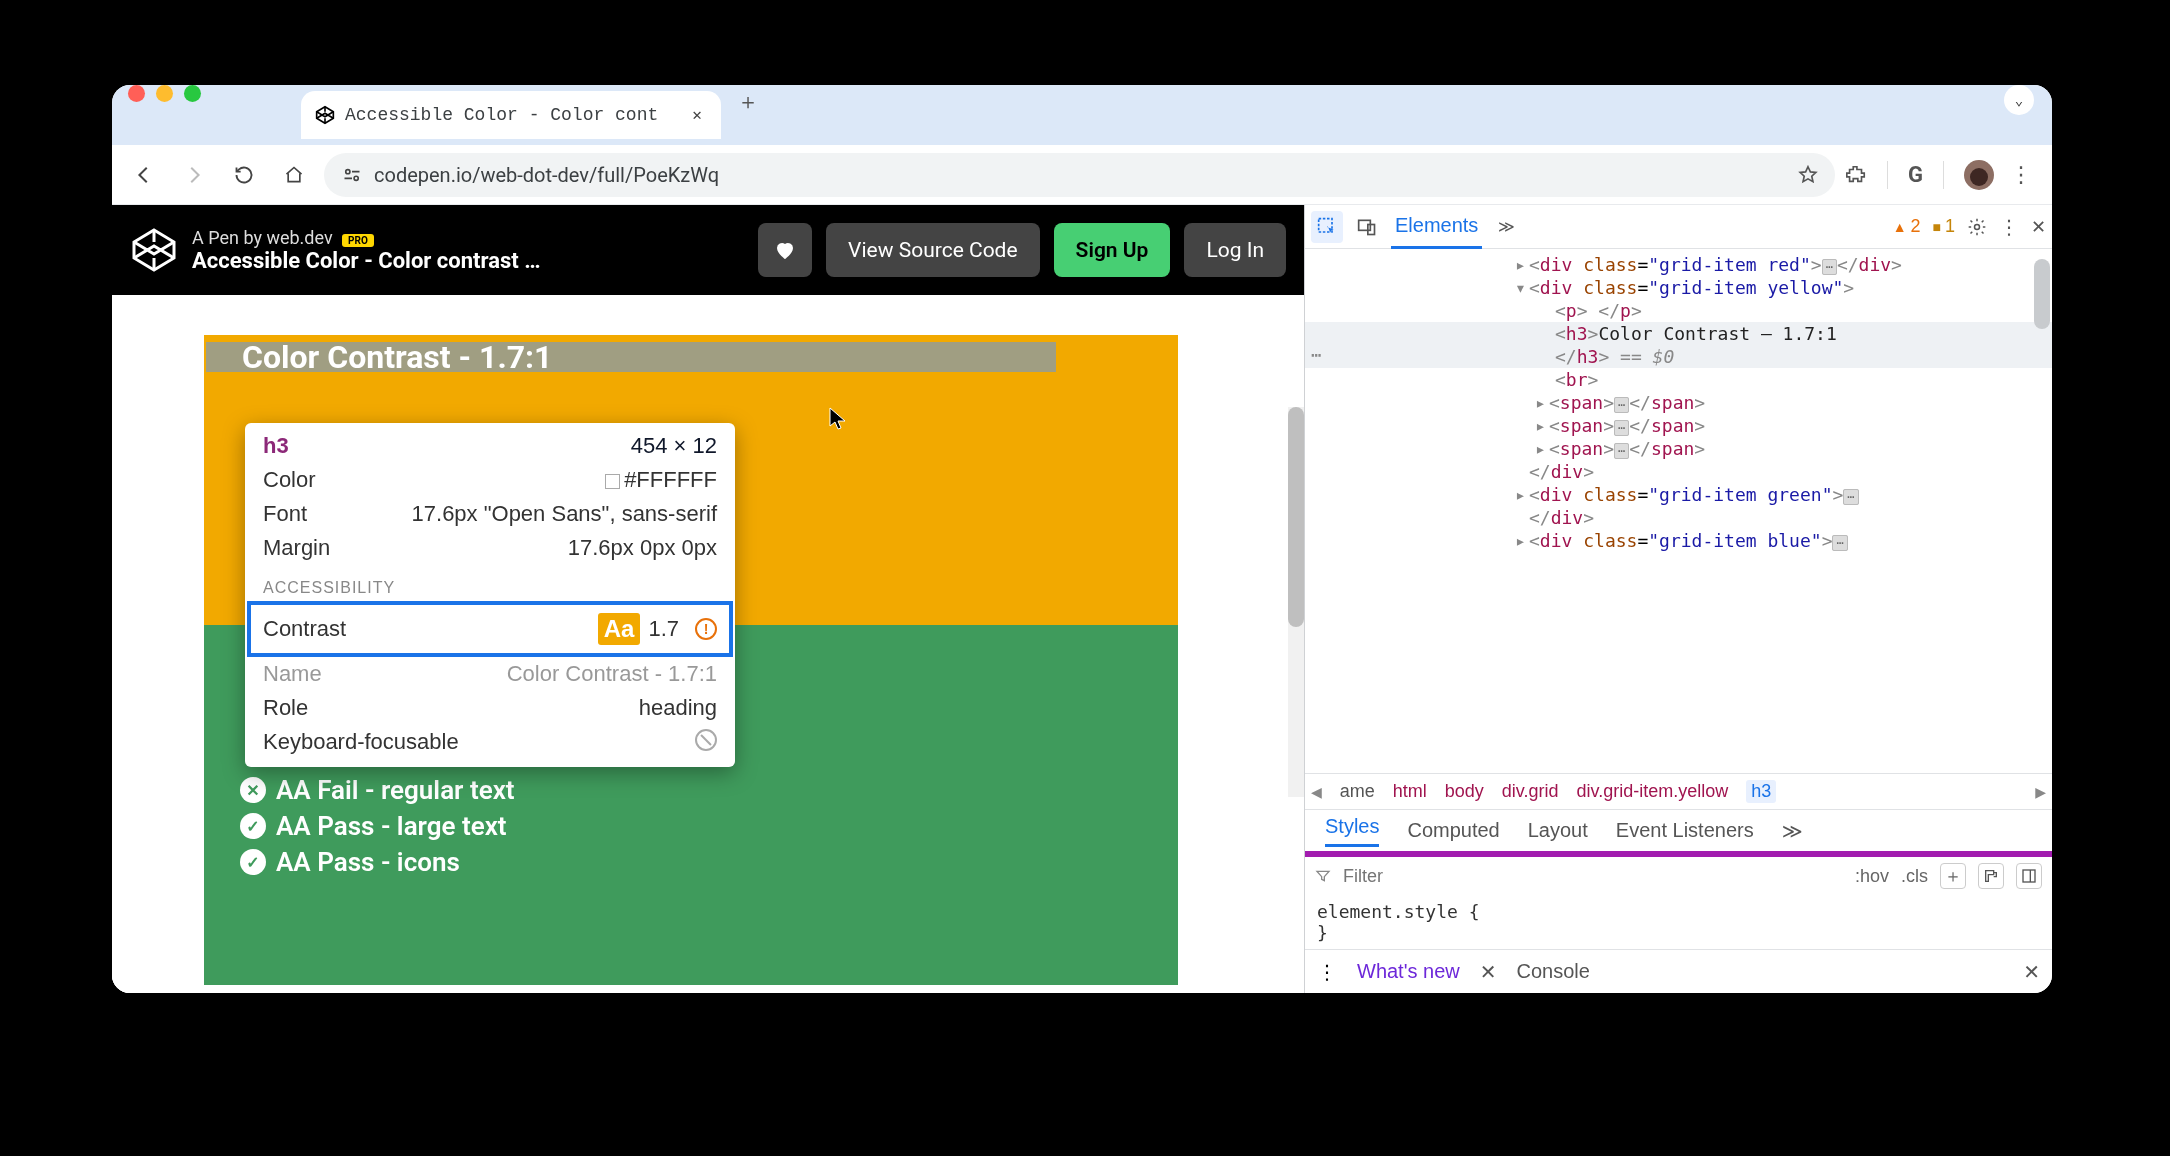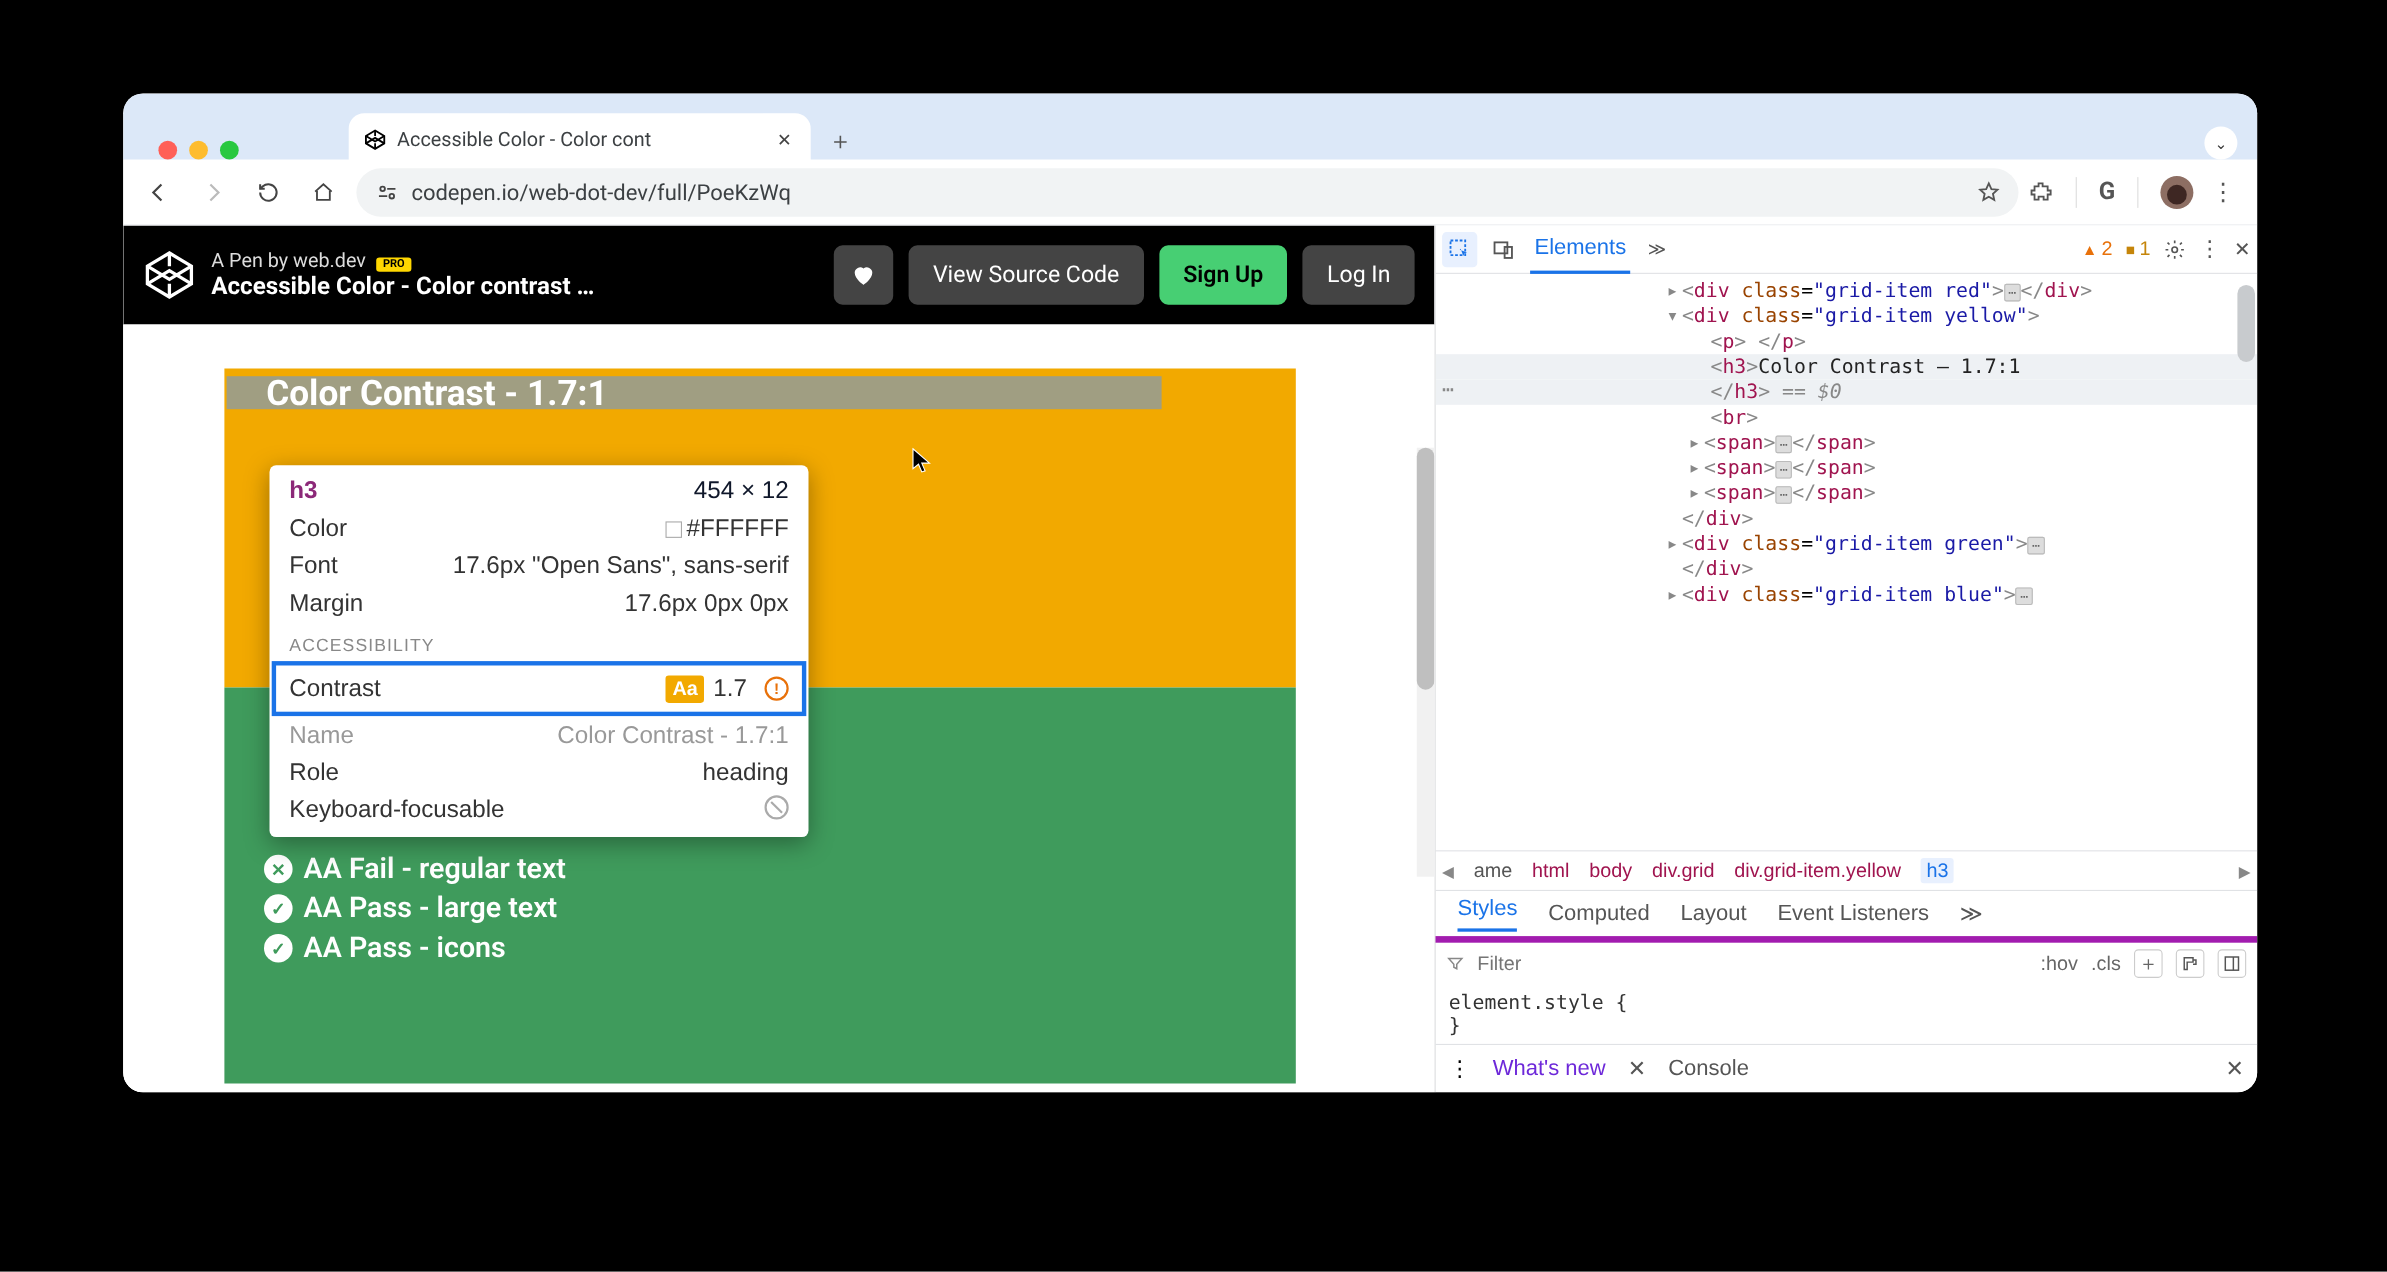--- a/index.html
+++ b/index.html
@@ -19,23 +19,24 @@
   background: #fff;
   border-radius: 18px;
   overflow: hidden;
   box-shadow: 0 10px 40px rgba(0,0,0,0.5);
 }
 
 .tab-strip {
   height: 60px;
   background: #dce8f8;
   display: flex;
-  align-items: flex-end;
-  padding: 0 26px;
+  align-items: flex-start;
+  padding: 0 10px;
   position: relative;
+  font-family: Liberation Mono, monospace;
 }
 .traffic-lights { display: flex; gap: 11px; margin-left: 6px; margin-right: 100px; }
 .tl { width: 17px; height: 17px; border-radius: 50%; }
 .tl.red { background:#ff5f57; } .tl.yellow { background:#febc2e;} .tl.green { background:#28c840; }
 .tab {
   background:#fff; height: 48px; border-radius: 14px 14px 0 0;
   display:flex; align-items:center; padding:0 14px; gap:10px; width:420px;
   position: relative; top: 6px;
 }
 .tab-favicon { width:20px; height:20px; display:flex; align-items:center; justify-content:center; }
@@ -107,21 +108,21 @@
   overflow:hidden;
 }
 .insp-row { display:flex; justify-content:space-between; padding:4px 18px;}
 .insp .tag { color:#8c2878; font-weight:700;}
 .insp .dim { color:#0f172a;}
 .insp-section { font-size:16px; letter-spacing:1px; color:#888; padding:14px 18px 4px;}
 .insp-contrast {
   border:4px solid #1a73e8; display:flex; align-items:center; justify-content:space-between;
   padding:8px 12px; margin:0 2px;
 }
-.insp-contrast .aa-badge { background:#f2a900; color:#fff; padding:2px 6px; border-radius:3px; font-size:18px; font-weight:600;}
+.insp-contrast .aa-badge { background:#f2a900; color:#fff; padding:2px 6px; border-radius:3px; font-size:24px; font-weight:600;}
 .insp-warn { width:22px;height:22px; border:2px solid #e8710a; border-radius:50%; color:#e8710a; font-size:14px; display:flex;align-items:center;justify-content:center; font-weight:800; margin-left:8px;}
 .insp-muted { color:#999; }
 .insp-forbid { width:22px;height:22px;border:2px solid #aaa; border-radius:50%; position:relative;}
 .insp-forbid::after{content:"";position:absolute;left:2px;top:8px;width:14px;height:2px;background:#aaa;transform:rotate(45deg);}
 .cursor { position:absolute; left:717px; top:112px; font-size:22px;}
 .page-scroll { position:absolute; right:0; top:112px; width:16px; height:390px; background:#f1f1f1;}
 .page-scroll-thumb { position:absolute; top:0; width:16px; height:220px; background:#bfbfbf; border-radius:8px;}
 
 .dt-tabs {
   height:44px; display:flex; align-items:center; border-bottom:1px solid #e0e2e5; padding:0 6px; gap:8px; font-family:-apple-system,sans-serif;

